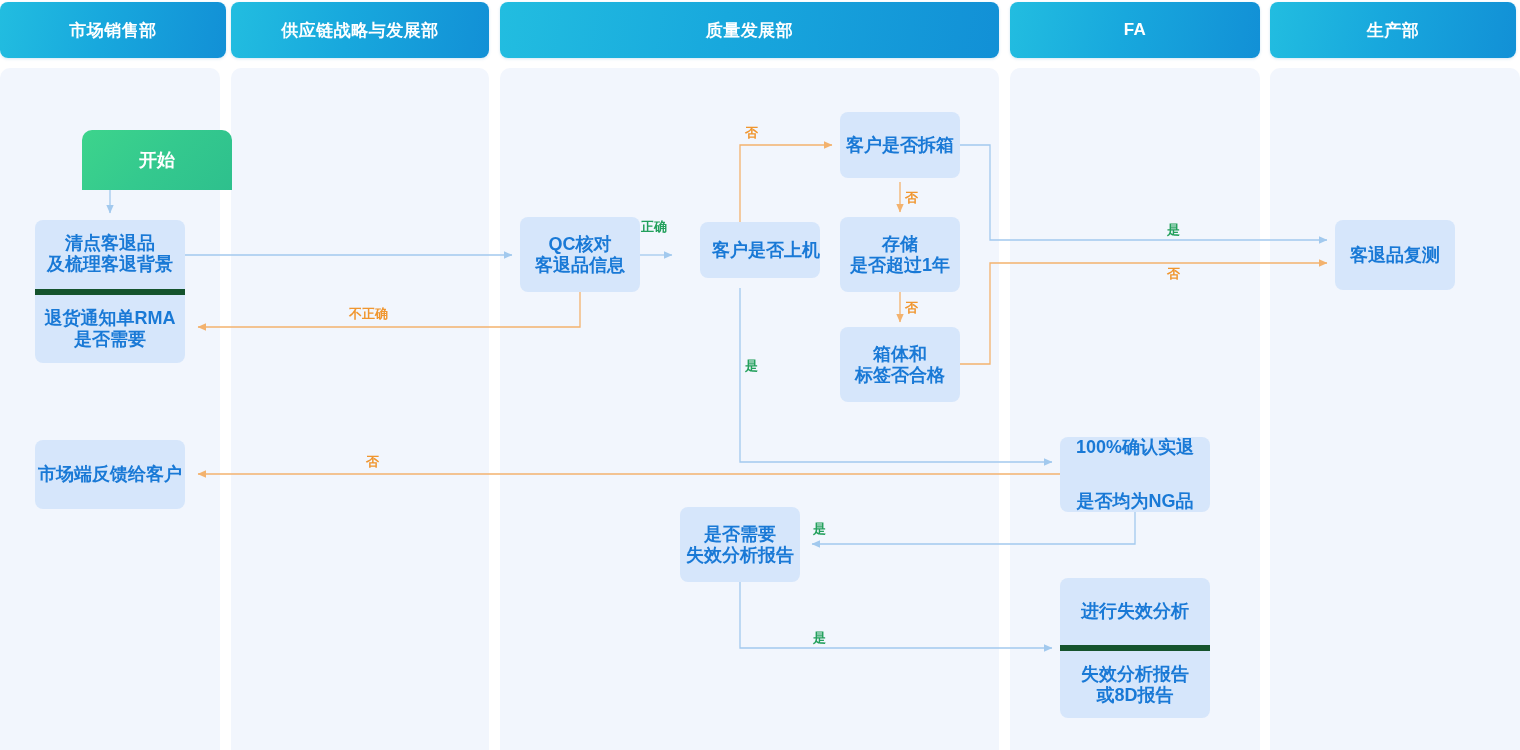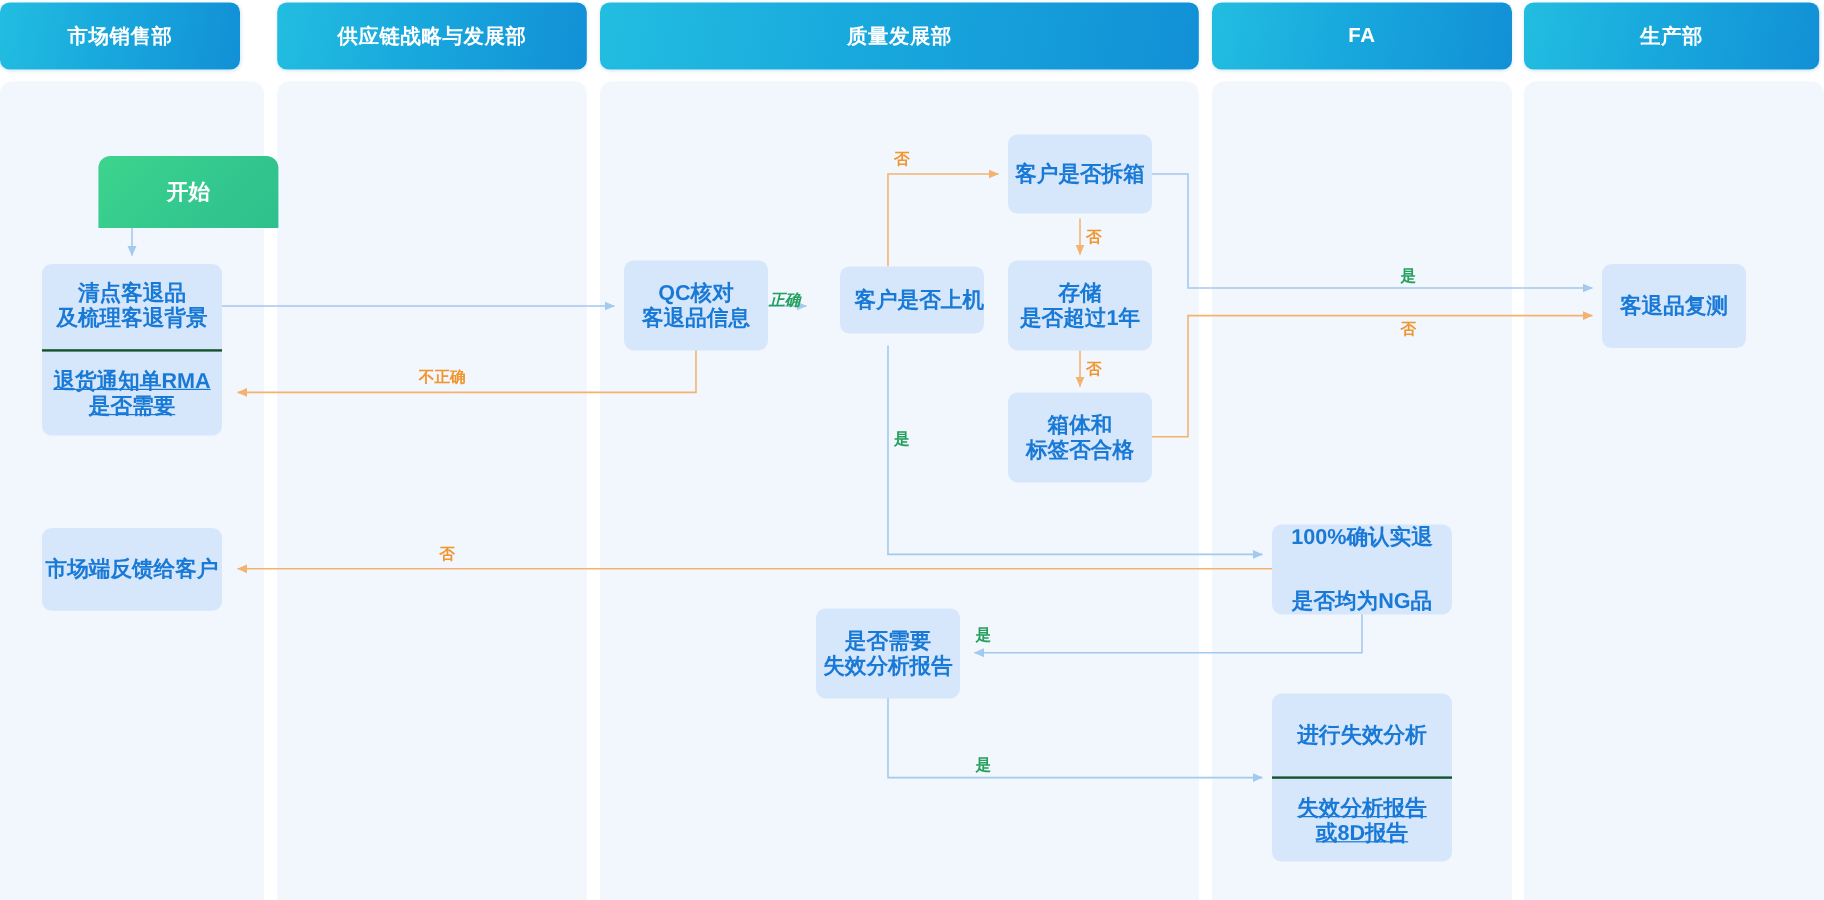--- a/index.html
+++ b/index.html
@@ -51,21 +51,21 @@
     border-radius:10px 10px 0 0;
     font-weight:bold;
     margin-left:47px;
   }
   .node.combo{padding:0;justify-content:flex-start;}
   .combo .half{
     width:100%;flex:1 1 50%;
     display:flex;flex-direction:column;
     align-items:center;justify-content:center;
   }
-  .combo .half + .half{border-top:2px solid #14532d;text-decoration:underline;}
+  .combo .half + .half{border-top:6px solid #14532d;}
 
   
   .elabel{
     position:absolute;
     font-size:13px;font-weight:bold;
     white-space:nowrap;
     line-height:16px;
   }
   .lab-yes{color:#23a05c;}
   .lab-no{color:#f0962f;}
@@ -74,21 +74,21 @@
 <body>
 
 <div id="stage">
 
   <div class="lane-body" style="left:0px;width:220px;"></div>
   <div class="lane-body" style="left:231px;width:258px;"></div>
   <div class="lane-body" style="left:500px;width:499px;"></div>
   <div class="lane-body" style="left:1010px;width:250px;"></div>
   <div class="lane-body" style="left:1270px;width:250px;"></div>
 
-  <div class="lane-head" style="left:0px;width:200px;">
+  <div class="lane-head" style="left:0px;width:226px;">
     <span>市场销售部</span>
   </div>
   <div class="lane-head" style="left:231px;width:258px;">
     <span>供应链战略与发展部</span>
   </div>
   <div class="lane-head" style="left:500px;width:499px;">
     <span>质量发展部</span>
   </div>
   <div class="lane-head" style="left:1010px;width:250px;">
     <span>FA</span>
@@ -195,21 +195,21 @@
     <div class="half">
       <span class="ln">失效分析报告</span>
       <span class="ln">或8D报告</span>
     </div>
   </div>
 
   <div class="node" style="left:1335px;top:220px;width:120px;height:70px;">
     <span class="ln">客退品复测</span>
   </div>
 
-  <span class="elabel lab-yes" style="left:641px;top:242px;font-style:italic;">正确</span>
+  <span class="elabel lab-yes" style="left:641px;top:219px;">正确</span>
   <span class="elabel lab-no" style="left:349px;top:306px;">不正确</span>
   <span class="elabel lab-no" style="left:745px;top:125px;">否</span>
   <span class="elabel lab-yes" style="left:745px;top:358px;">是</span>
   <span class="elabel lab-no" style="left:905px;top:190px;">否</span>
   <span class="elabel lab-no" style="left:905px;top:300px;">否</span>
   <span class="elabel lab-yes" style="left:1167px;top:222px;">是</span>
   <span class="elabel lab-no" style="left:1167px;top:266px;">否</span>
   <span class="elabel lab-no" style="left:366px;top:454px;">否</span>
   <span class="elabel lab-yes" style="left:813px;top:521px;">是</span>
   <span class="elabel lab-yes" style="left:813px;top:630px;">是</span>

